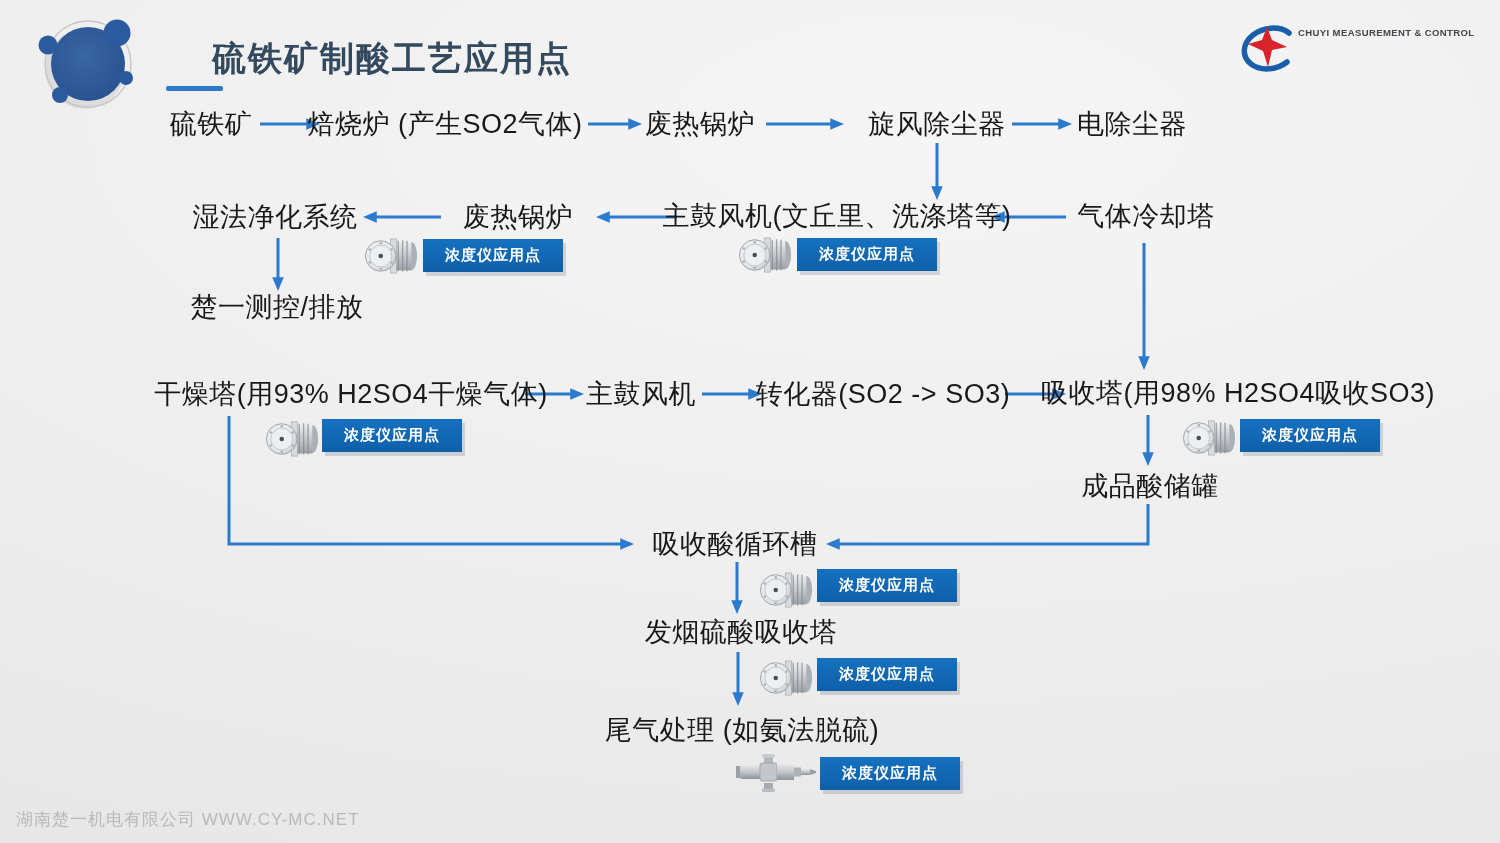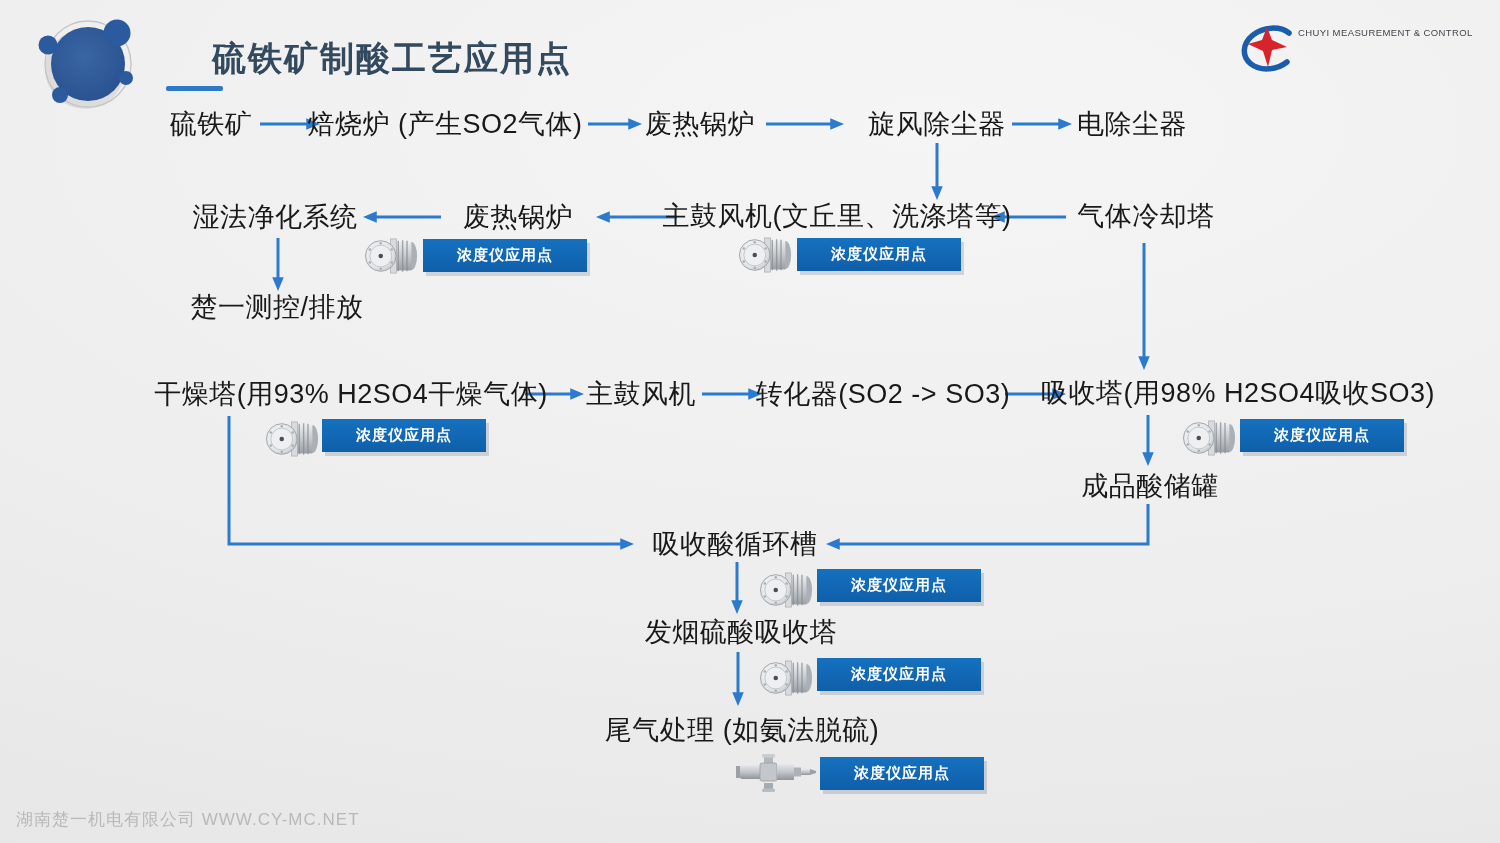--- a/index.html
+++ b/index.html
@@ -18,32 +18,32 @@
   .title-underline{
     position:absolute;left:166px;top:86px;width:57px;height:5px;
     background:#2c79c8;border-radius:2px;
   }
   .brand{position:absolute;left:1298px;top:24px;width:175px;}
   .brand-name{
     font-size:28px;font-weight:bold;font-style:italic;letter-spacing:9px;
     color:#20242a;white-space:nowrap;
   }
   .brand-tagline{
-    margin-top:3px;font-size:9.5px;font-weight:normal;letter-spacing:.4px;
+    margin-top:3px;font-size:9.5px;font-weight:bold;letter-spacing:.4px;
     color:#41464c;white-space:nowrap;
   }
   
   .node{
     position:absolute;transform:translate(-50%,-50%);
     font-size:27px;color:#191919;font-weight:500;
     white-space:nowrap;letter-spacing:.5px;
   }
   
   .badge{
-    position:absolute;width:164px;height:33px;
+    position:absolute;width:140px;height:33px;
     background:linear-gradient(180deg,#1571bf,#0f5fa9);
     color:#ffffff;font-size:15px;font-weight:bold;letter-spacing:1px;
     display:flex;align-items:center;justify-content:center;
     box-shadow:3px 4px 0 rgba(25,45,75,.16);
     white-space:nowrap;
   }
   .sensor{position:absolute;}
   
   .footer-company{
     position:absolute;left:16px;top:808px;

